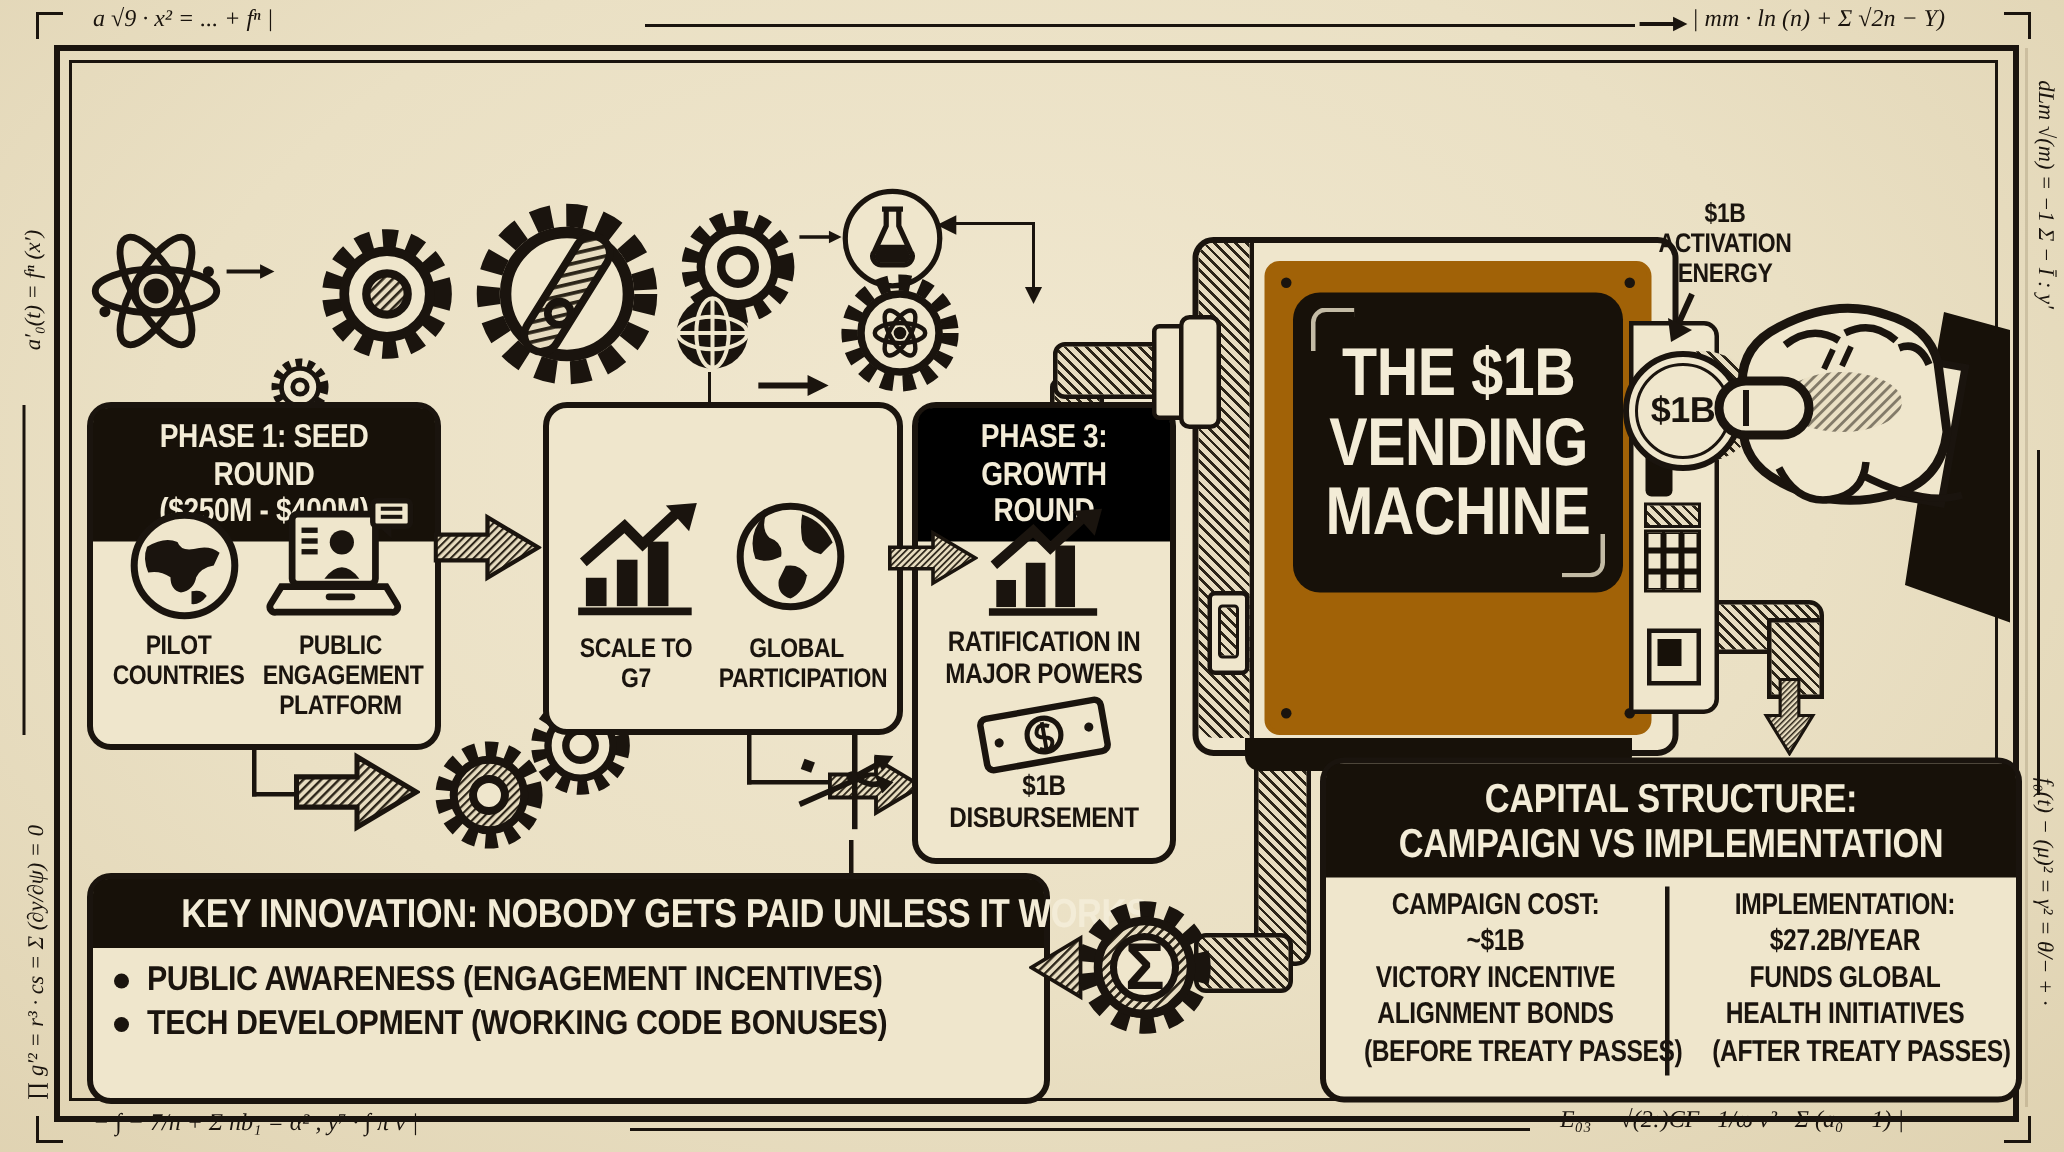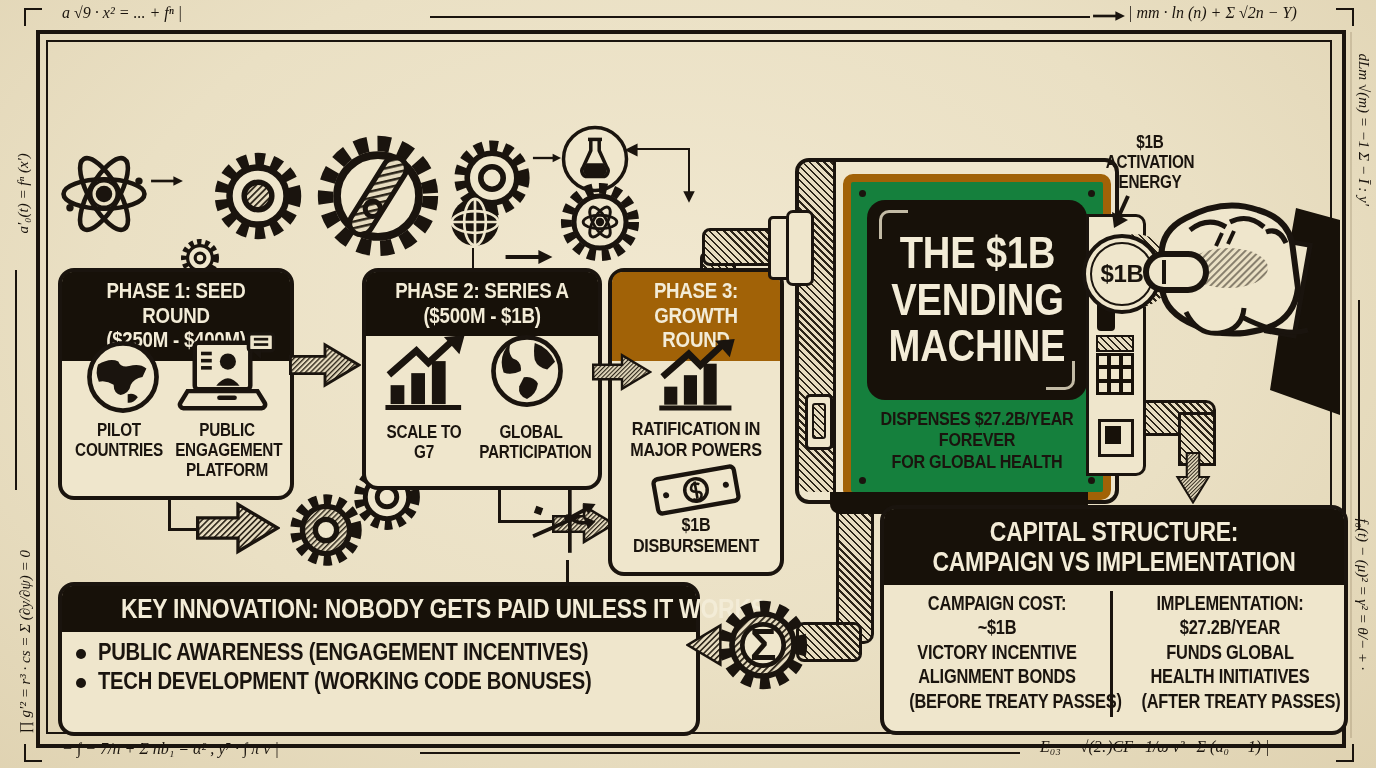--- a/index.html
+++ b/index.html
@@ -187,24 +187,20 @@
     </svg>
     <div class="abs lbl sxb" style="left:2px;top:148px;width:110px;font-size:18px">PILOT COUNTRIES</div>
     <div class="abs lbl sxb" style="left:104px;top:148px;width:122px;font-size:18px">PUBLIC ENGAGEMENT PLATFORM</div>
   </div>
 
   <svg class="abs" style="left:289px;top:334px;width:72px;height:62px;z-index:2" viewBox="0 0 100 64">
     <polygon points="2,20 50,20 50,4 97,32 50,60 50,44 2,44" fill="url(#hatch)" stroke="#1a140e" stroke-width="4"></polygon>
   </svg>
 
   <div class="abs box" style="left:362px;top:268px;width:232px;height:214px;z-index:2">
-    <div style="background:#171109;border-radius:10px 10px 0 0;padding:7px 2px 8px;text-align:center">
-      <div class="cream lbl sxb" style="font-size:22px">PHASE 2: SERIES A</div>
-      <div class="cream lbl sxb" style="font-size:22px">($500M - $1B)</div>
-    </div>
     <svg class="abs" style="left:16px;top:62px;width:86px;height:80px" viewBox="0 0 100 90">
       <rect x="10" y="58" width="16" height="22" fill="#1a140e"></rect>
       <rect x="34" y="44" width="16" height="36" fill="#1a140e"></rect>
       <rect x="58" y="30" width="16" height="50" fill="#1a140e"></rect>
       <path d="M8 46 L40 18 L54 32 L80 8" fill="none" stroke="#1a140e" stroke-width="8"></path>
       <polygon points="72,2 96,0 90,22" fill="#1a140e"></polygon>
       <line x1="4" y1="84" x2="92" y2="84" stroke="#1a140e" stroke-width="6"></line>
     </svg>
     <svg class="abs" style="left:122px;top:60px;width:78px;height:78px" viewBox="0 0 100 100">
       <circle cx="50" cy="50" r="43" fill="#efe6cc" stroke="#1a140e" stroke-width="6"></circle>
@@ -214,21 +210,21 @@
     </svg>
     <div class="abs lbl sxb" style="left:8px;top:150px;width:100px;font-size:18px">SCALE TO G7</div>
     <div class="abs lbl sxb" style="left:104px;top:150px;width:122px;font-size:18px">GLOBAL PARTICIPATION</div>
   </div>
 
   <svg class="abs" style="left:592px;top:346px;width:60px;height:52px;z-index:3" viewBox="0 0 100 64">
     <polygon points="2,20 50,20 50,4 97,32 50,60 50,44 2,44" fill="url(#hatch)" stroke="#1a140e" stroke-width="4"></polygon>
   </svg>
 
   <div class="abs box" style="left:608px;top:268px;width:168px;height:300px;z-index:2">
-    <div style="background:#a16207;border-radius:10px 10px 0 0;padding:7px 2px 8px;text-align:center">
+    <div style="background:#000000;border-radius:10px 10px 0 0;padding:7px 2px 8px;text-align:center">
       <div class="cream lbl sxb" style="font-size:22px">PHASE 3:</div>
       <div class="cream lbl sxb" style="font-size:22px">GROWTH ROUND</div>
     </div>
     <svg class="abs" style="left:44px;top:66px;width:82px;height:76px" viewBox="0 0 100 90">
       <rect x="10" y="58" width="16" height="22" fill="#1a140e"></rect>
       <rect x="34" y="44" width="16" height="36" fill="#1a140e"></rect>
       <rect x="58" y="30" width="16" height="50" fill="#1a140e"></rect>
       <path d="M8 46 L40 18 L54 32 L80 8" fill="none" stroke="#1a140e" stroke-width="8"></path>
       <polygon points="72,2 96,0 90,22" fill="#1a140e"></polygon>
       <line x1="4" y1="84" x2="92" y2="84" stroke="#1a140e" stroke-width="6"></line>
@@ -300,36 +296,31 @@
   </svg>
   <svg class="abs" style="left:716px;top:598px;width:94px;height:94px;z-index:2" viewBox="0 0 100 100">
     <circle cx="50" cy="50" r="40" fill="none" stroke="#1a140e" stroke-width="14" stroke-dasharray="10.5 8"></circle>
     <circle cx="50" cy="50" r="33" fill="url(#hatch)" stroke="#1a140e" stroke-width="6"></circle>
     <circle cx="50" cy="50" r="22" fill="#efe6cc" stroke="#1a140e" stroke-width="5"></circle>
   </svg>
   <div class="abs lbl" style="left:740px;top:614px;width:46px;height:62px;font-size:44px;font-weight:700;z-index:3;display:flex;align-items:center;justify-content:center">Σ</div>
 
   <div class="abs" style="left:795px;top:158px;width:316px;height:338px;background:#efe6cc;border:4px solid #1a140e;border-radius:14px;z-index:2">
     <div class="abs hatch" style="left:0;top:0;width:34px;height:330px;border-right:3px solid #1a140e;border-radius:10px 0 0 10px"></div>
-    <div class="abs" style="left:44px;top:12px;width:252px;height:310px;background:#15803d;border:8px solid #a16207;border-radius:10px">
+    <div class="abs" style="left:44px;top:12px;width:252px;height:310px;background:#a16207;border:3px solid #a16207;border-radius:10px">
       <div class="screw abs" style="left:8px;top:8px"></div>
       <div class="screw abs" style="right:8px;top:8px"></div>
       <div class="screw abs" style="left:8px;bottom:8px"></div>
       <div class="screw abs" style="right:8px;bottom:8px"></div>
       <div class="abs panel" style="left:16px;top:18px;width:220px;height:200px;border-radius:18px;display:flex;flex-direction:column;align-items:center;justify-content:center">
         <div class="abs" style="left:12px;top:10px;width:26px;height:26px;border-left:3px solid #efe6cc;border-top:3px solid #efe6cc;border-radius:10px 0 0 0;opacity:.8"></div>
         <div class="abs" style="right:12px;bottom:10px;width:26px;height:26px;border-right:3px solid #efe6cc;border-bottom:3px solid #efe6cc;border-radius:0 0 10px 0;opacity:.8"></div>
         <div class="cream lbl sxb" style="font-size:45px;line-height:1.04">THE $1B</div>
         <div class="cream lbl sxb" style="font-size:45px;line-height:1.04">VENDING</div>
         <div class="cream lbl sxb" style="font-size:45px;line-height:1.04">MACHINE</div>
-      </div>
-      <div class="abs" style="left:6px;top:226px;width:240px;text-align:center">
-        <div class="lbl sxb" style="font-size:19px">DISPENSES $27.2B/YEAR</div>
-        <div class="lbl sxb" style="font-size:19px">FOREVER</div>
-        <div class="lbl sxb" style="font-size:19px">FOR GLOBAL HEALTH</div>
       </div>
     </div>
     <div class="abs" style="left:6px;top:232px;width:22px;height:50px;background:#efe6cc;border:3px solid #1a140e;border-radius:5px">
       <div class="abs hatch" style="left:4px;top:6px;width:10px;height:32px;border:2px solid #1a140e;border-radius:3px"></div>
     </div>
   </div>
   <div class="abs" style="left:830px;top:492px;width:258px;height:22px;background:#171109;border-radius:0 0 10px 10px;z-index:2"></div>
 
   <div class="abs" style="left:1086px;top:214px;width:54px;height:256px;background:#efe6cc;border:3px solid #1a140e;border-radius:0 10px 10px 0;z-index:2">
     <div class="abs" style="left:8px;top:76px;width:18px;height:38px;background:#171109;border-radius:4px"></div>

